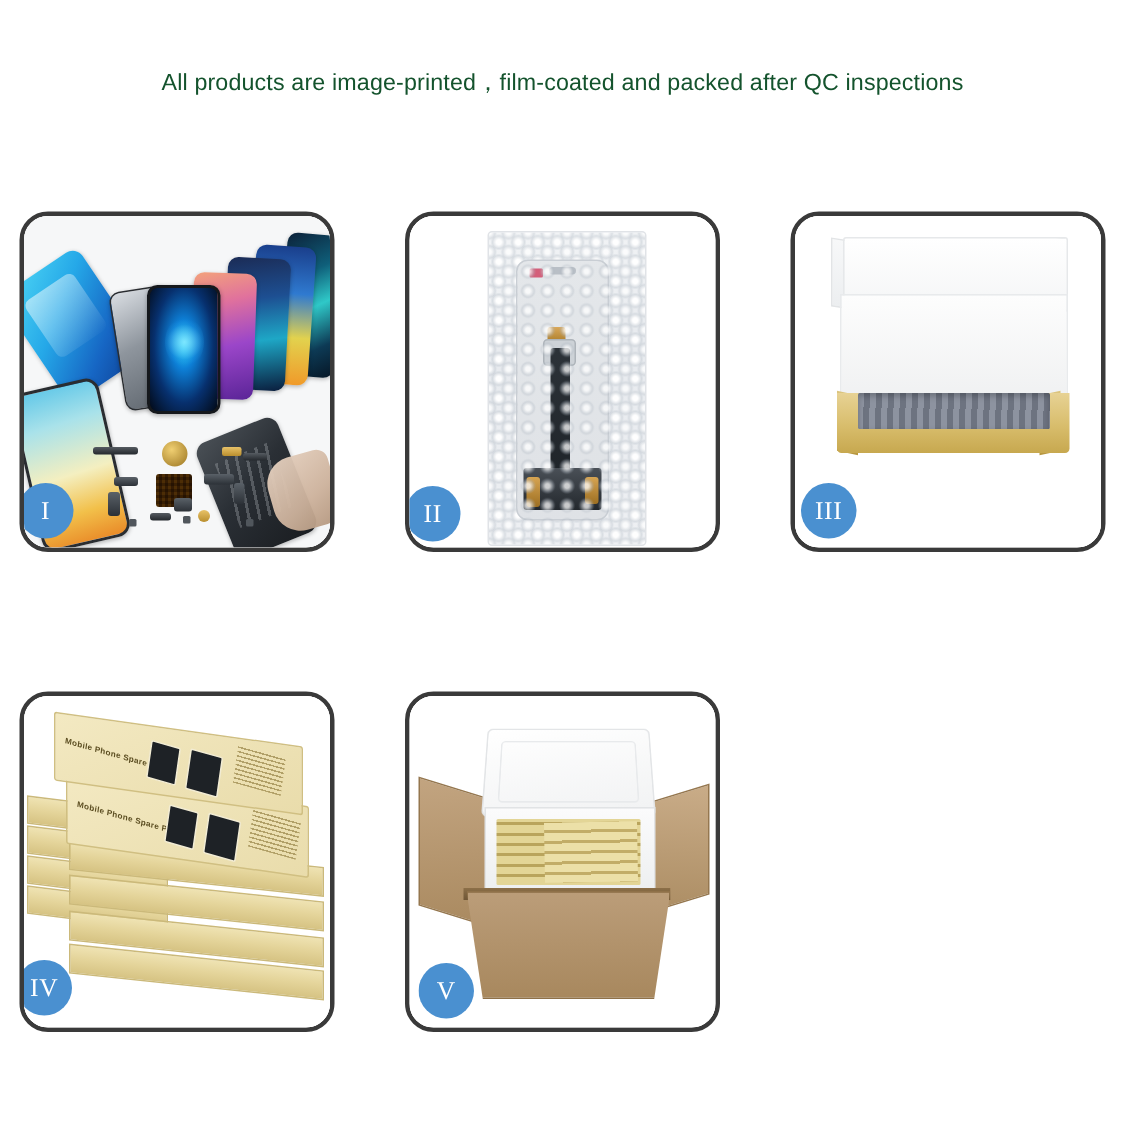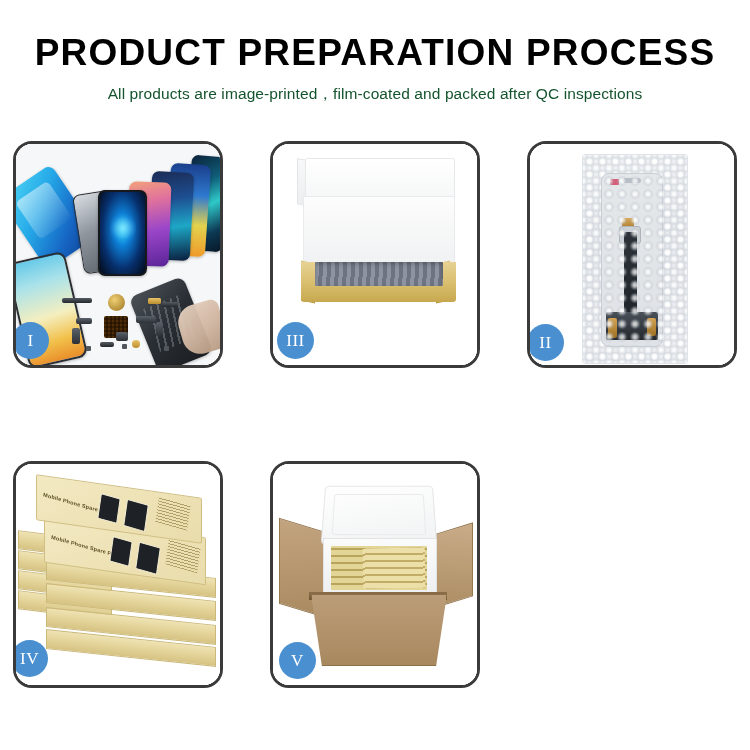--- a/index.html
+++ b/index.html
@@ -412,21 +412,20 @@
   .vi-shine{
     position:absolute; left:126px; top:22px; width:60px; height:20px;
     background: linear-gradient(120deg, rgba(255,255,255,.85), rgba(255,255,255,.1));
     transform: rotate(-14deg); border-radius:3px;
   }
 </style>
 </head>
 <body>
 
 <div class="header">
-  <h1 class="page-title">PRODUCT PREPARATION PROCESS</h1>
   <p class="page-subtitle">All products are image-printed，film-coated and packed after QC inspections</p>
 </div>
 
 <div class="grid">
 
   <div class="panel panel--p1">
     <div class="panel-stage">
       <div class="p1-bg"></div>
       <div class="phone ph-blue-film"></div>
       <div class="phone ph-glass"></div>
@@ -453,55 +452,55 @@
         <div class="part tiny" style="left:60px; top:50px;"></div>
         <div class="part gold" style="left:70px; top:46px; width:8px; height:8px; border-radius:50%;"></div>
         <div class="part flex" style="left:54px; top:38px; width:12px; height:9px;"></div>
         <div class="part tiny" style="left:102px;top:52px;"></div>
       </div>
       <div class="hand-wrap"></div>
     </div>
     <div class="badge">I</div>
   </div>
 
-  <div class="panel panel--p3">
-    <div class="panel-stage">
-      <div class="p3-bg"></div>
-      <div class="iii-lid-flapL"></div>
-      <div class="iii-lid-flapR"></div>
-      <div class="iii-lid-back"></div>
-      <div class="iii-foam"></div>
-      <div class="iii-tray-lipL"></div>
-      <div class="iii-tray-lipR"></div>
-      <div class="iii-tray"></div>
-      <div class="iii-tray-inner"></div>
-    </div>
-    <div class="badge">III</div>
-  </div>
-
   <div class="panel panel--p2">
     <div class="panel-stage">
       <div class="p2-bg"></div>
       <div class="bubble-bag">
         <div class="lcd-inside">
           <div class="lcd-pink"></div>
           <div class="lcd-notch"></div>
           <div class="lcd-gold1"></div>
           <div class="lcd-conn"></div>
           <div class="lcd-flex"></div>
           <div class="lcd-bottom">
             <div class="lcd-gold2"></div>
             <div class="lcd-gold3"></div>
           </div>
         </div>
       </div>
     </div>
     <div class="badge">II</div>
   </div>
 
+  <div class="panel panel--p3">
+    <div class="panel-stage">
+      <div class="p3-bg"></div>
+      <div class="iii-lid-flapL"></div>
+      <div class="iii-lid-flapR"></div>
+      <div class="iii-lid-back"></div>
+      <div class="iii-foam"></div>
+      <div class="iii-tray-lipL"></div>
+      <div class="iii-tray-lipR"></div>
+      <div class="iii-tray"></div>
+      <div class="iii-tray-inner"></div>
+    </div>
+    <div class="badge">III</div>
+  </div>
+
   <div class="panel panel--p4">
     <div class="panel-stage">
       <div class="p4-bg"></div>
 
       <div class="gbox" style="left:2px;  top:72px;  width:92px; height:17px; transform:skewY(7deg);"></div>
       <div class="gbox" style="left:2px;  top:92px;  width:92px; height:17px; transform:skewY(7deg);"></div>
       <div class="gbox" style="left:2px;  top:112px; width:92px; height:17px; transform:skewY(7deg);"></div>
       <div class="gbox" style="left:2px;  top:132px; width:92px; height:17px; transform:skewY(7deg);"></div>
 
       <div class="gbox" style="left:30px; top:152px; width:168px; height:18px; transform:skewY(6deg);"></div>

